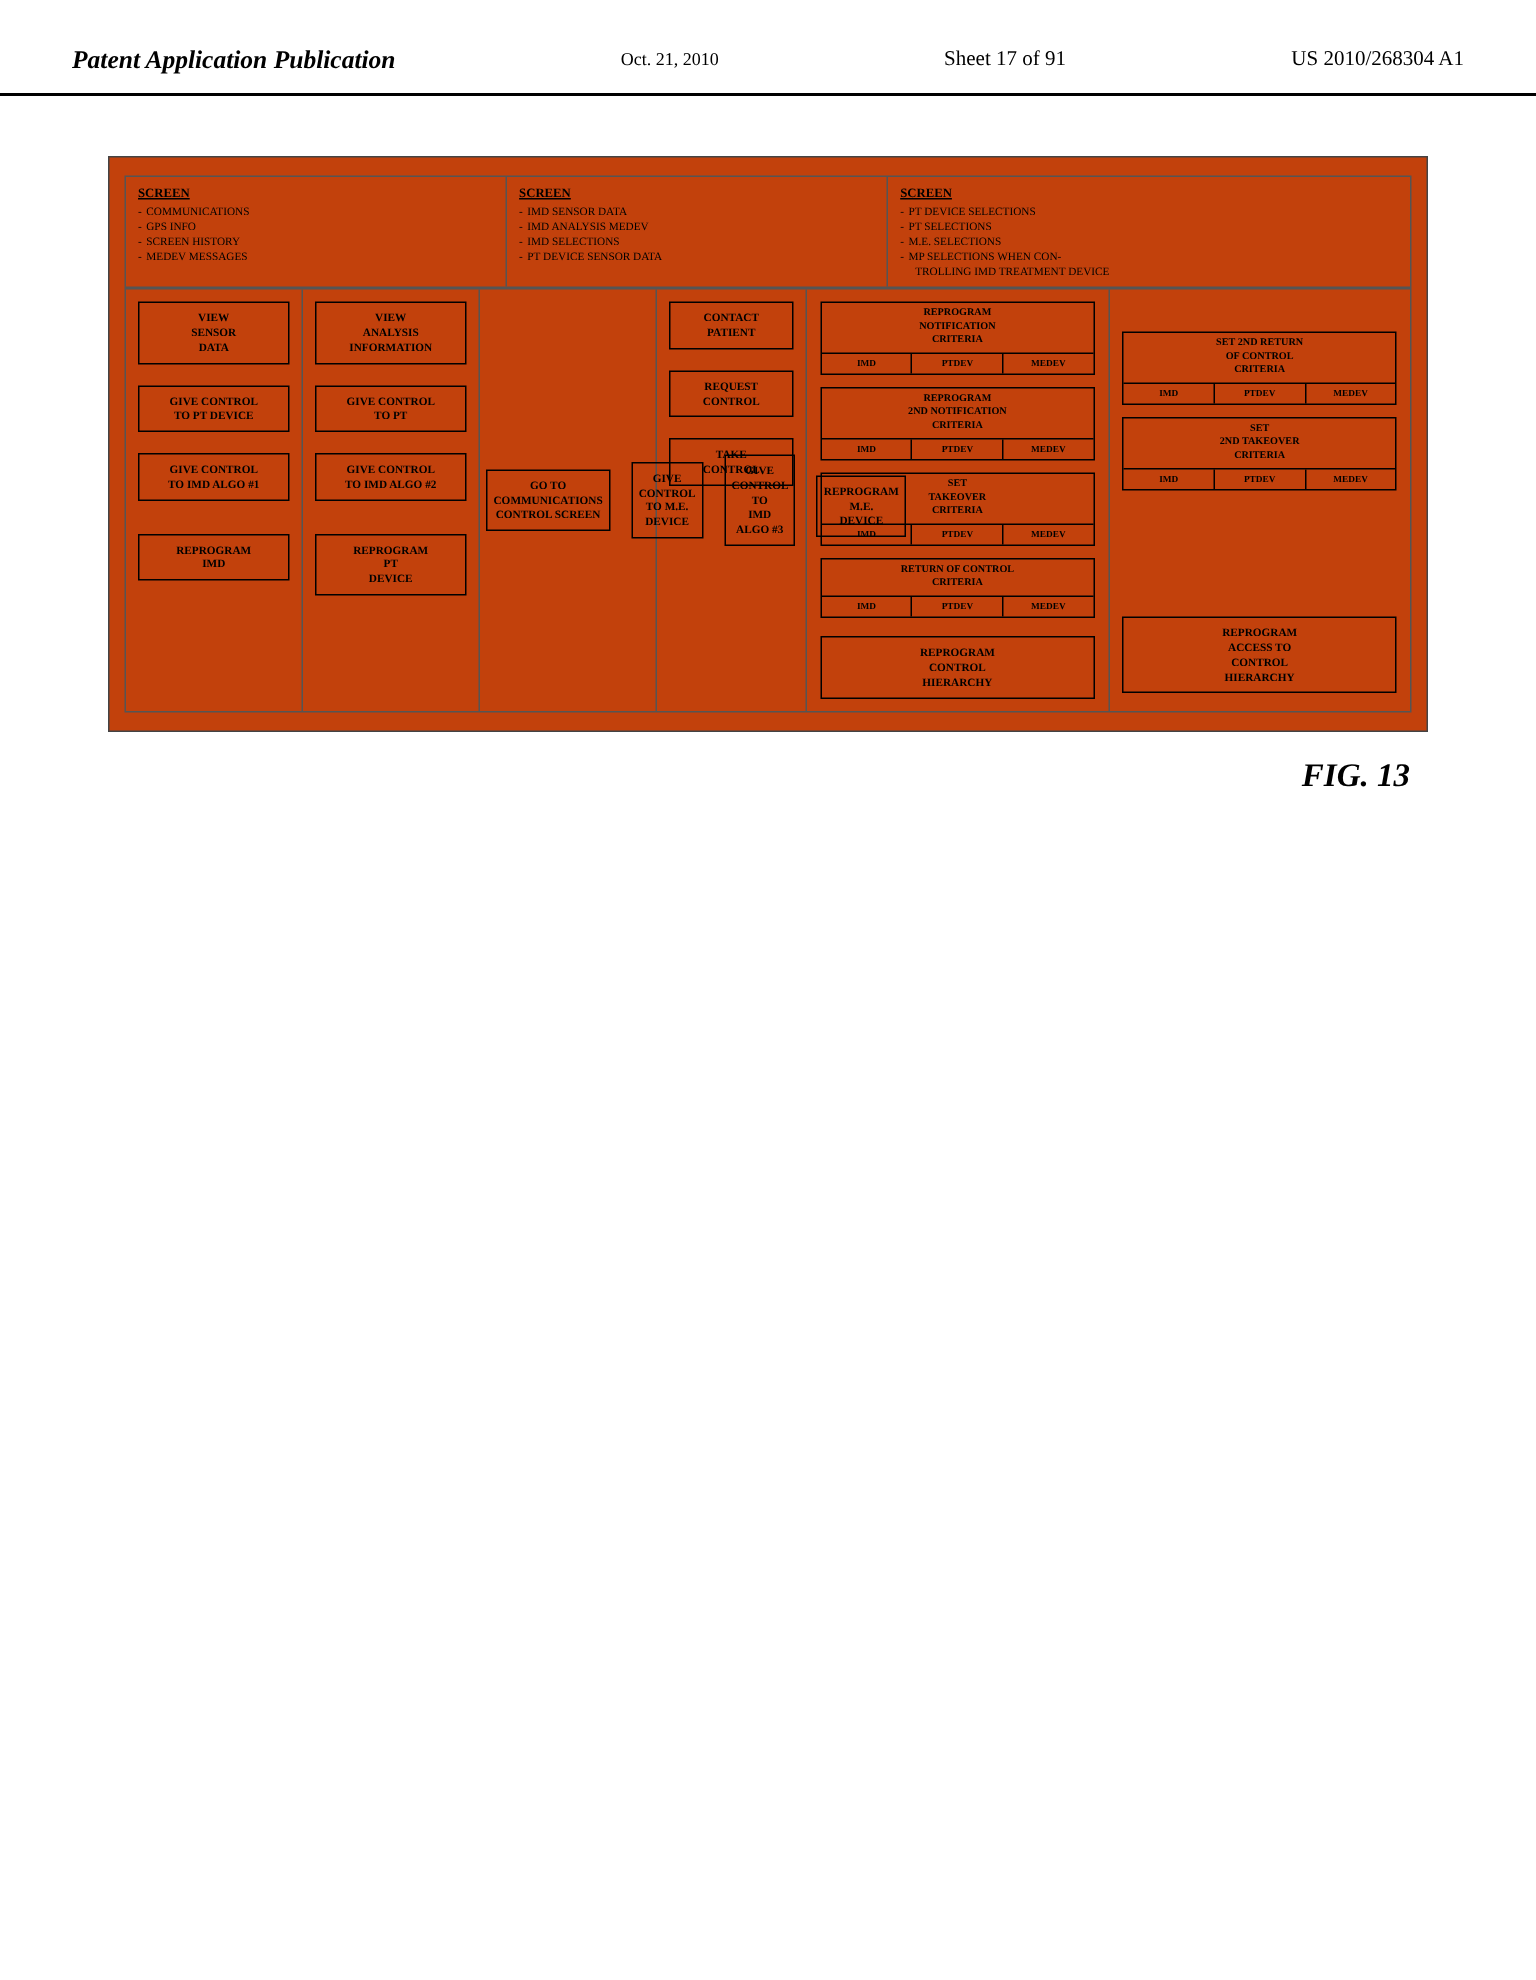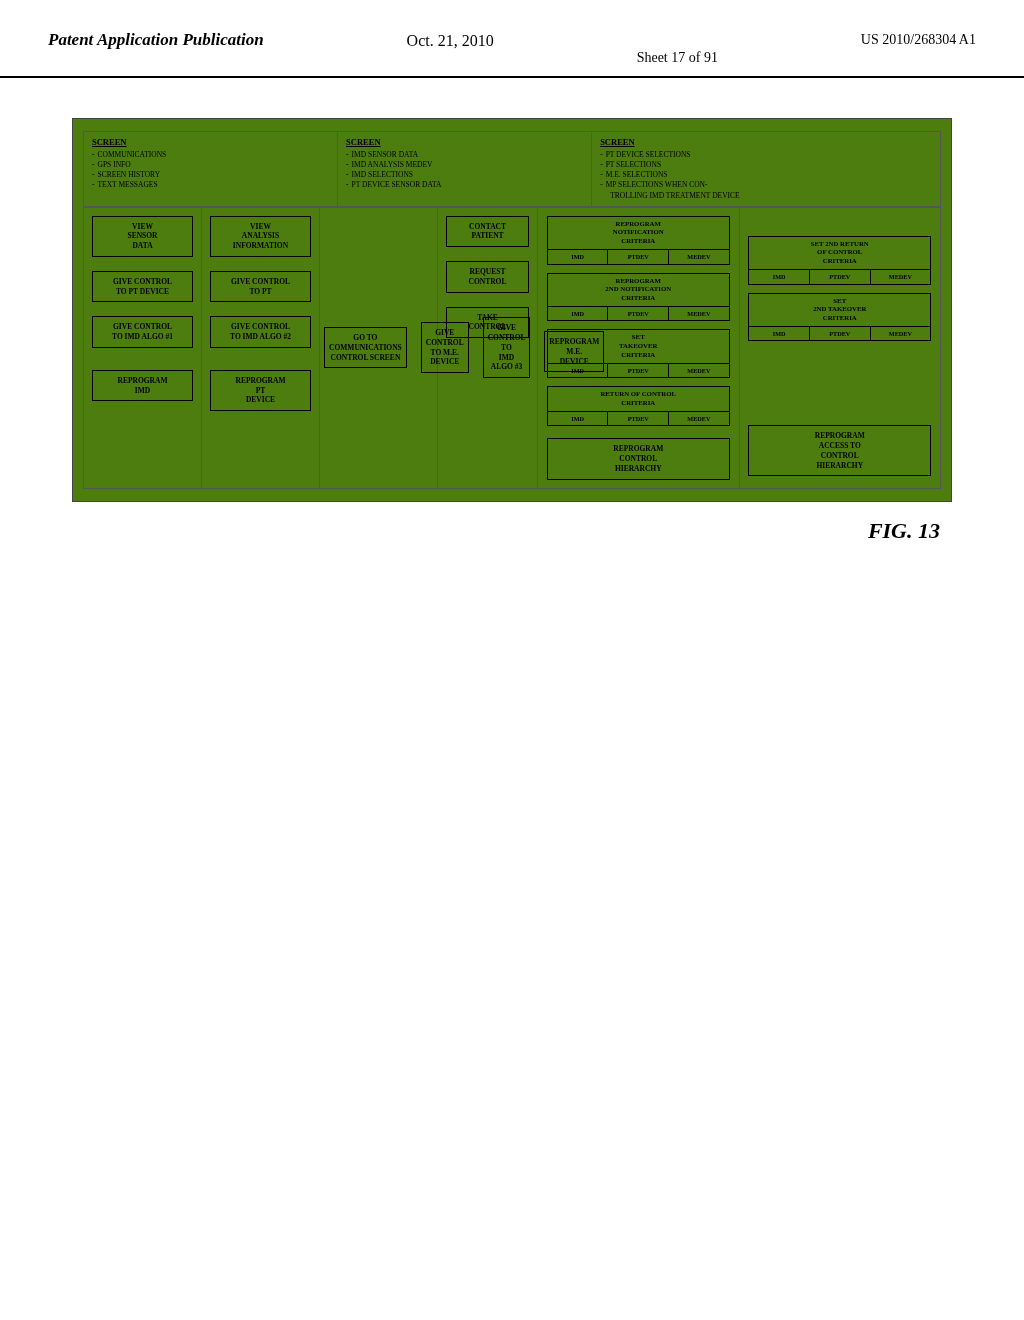--- a/index.html
+++ b/index.html
@@ -20,21 +20,21 @@
       border-bottom: 2px solid #000;
     }
     .header-left {
       font-size: 17px;
       font-weight: bold;
       font-style: italic;
       max-width: 400px;
       line-height: 1.4;
     }
     .header-center {
-      font-size: 16px;
+      font-size: 12px;
       text-align: left;
       padding-top: 4px;
     }
     .header-right {
       font-size: 14px;
       text-align: right;
       padding-top: 4px;
     }
 
     
@@ -45,52 +45,52 @@
       align-items: center;
     }
 
   </style>
 </head>
 <body>
 
 <div class="page-header">
   <div class="header-left">Patent Application Publication</div>
   <div class="header-center">Oct. 21, 2010</div>
-  <div style="font-size:14px; text-align:center; padding-top:4px;margin-top:18px;">
+  <div style="font-size:14px; text-align:center; padding-top:4px;">
     <span>Sheet 17 of 91</span>
   </div>
   <div class="header-right">US 2010/268304 A1</div>
 </div>
 
 <div class="main-content">
 
   <div style="width:880px; position:relative;">
 
-    <div style="border:1.5px solid #444; padding:12px 10px 12px 10px; background:#4d7c0f;">
+    <div style="border:1.5px solid #444; padding:12px 10px 12px 10px; background:#c2410c;">
 
       <div style="display:flex; flex-direction:row; border:1px solid #555; margin-bottom:0;">
 
         <div style="flex:1; border-right:1px solid #555; padding:5px 8px;">
           <div style="font-size:8.5px; font-weight:bold; text-decoration:underline; text-align:left; margin-bottom:3px;">SCREEN</div>
           <div style="font-size:7.5px; line-height:1.35;">
             <div style="display:flex;gap:3px;">
                 <span>-</span>
                 <span>COMMUNICATIONS</span>
               </div>
             <div style="display:flex;gap:3px;">
                 <span>-</span>
                 <span>GPS INFO</span>
               </div>
             <div style="display:flex;gap:3px;">
                 <span>-</span>
                 <span>SCREEN HISTORY</span>
               </div>
             <div style="display:flex;gap:3px;">
                 <span>-</span>
-                <span>TEXT MESSAGES</span>
+                <span>MEDEV MESSAGES</span>
               </div>
           </div>
         </div>
 
         <div style="flex:1; border-right:1px solid #555; padding:5px 8px;">
           <div style="font-size:8.5px; font-weight:bold; text-decoration:underline; text-align:left; margin-bottom:3px;">SCREEN</div>
           <div style="font-size:7.5px; line-height:1.35;">
             <div style="display:flex;gap:3px;">
                 <span>-</span>
                 <span>IMD SENSOR DATA</span>

